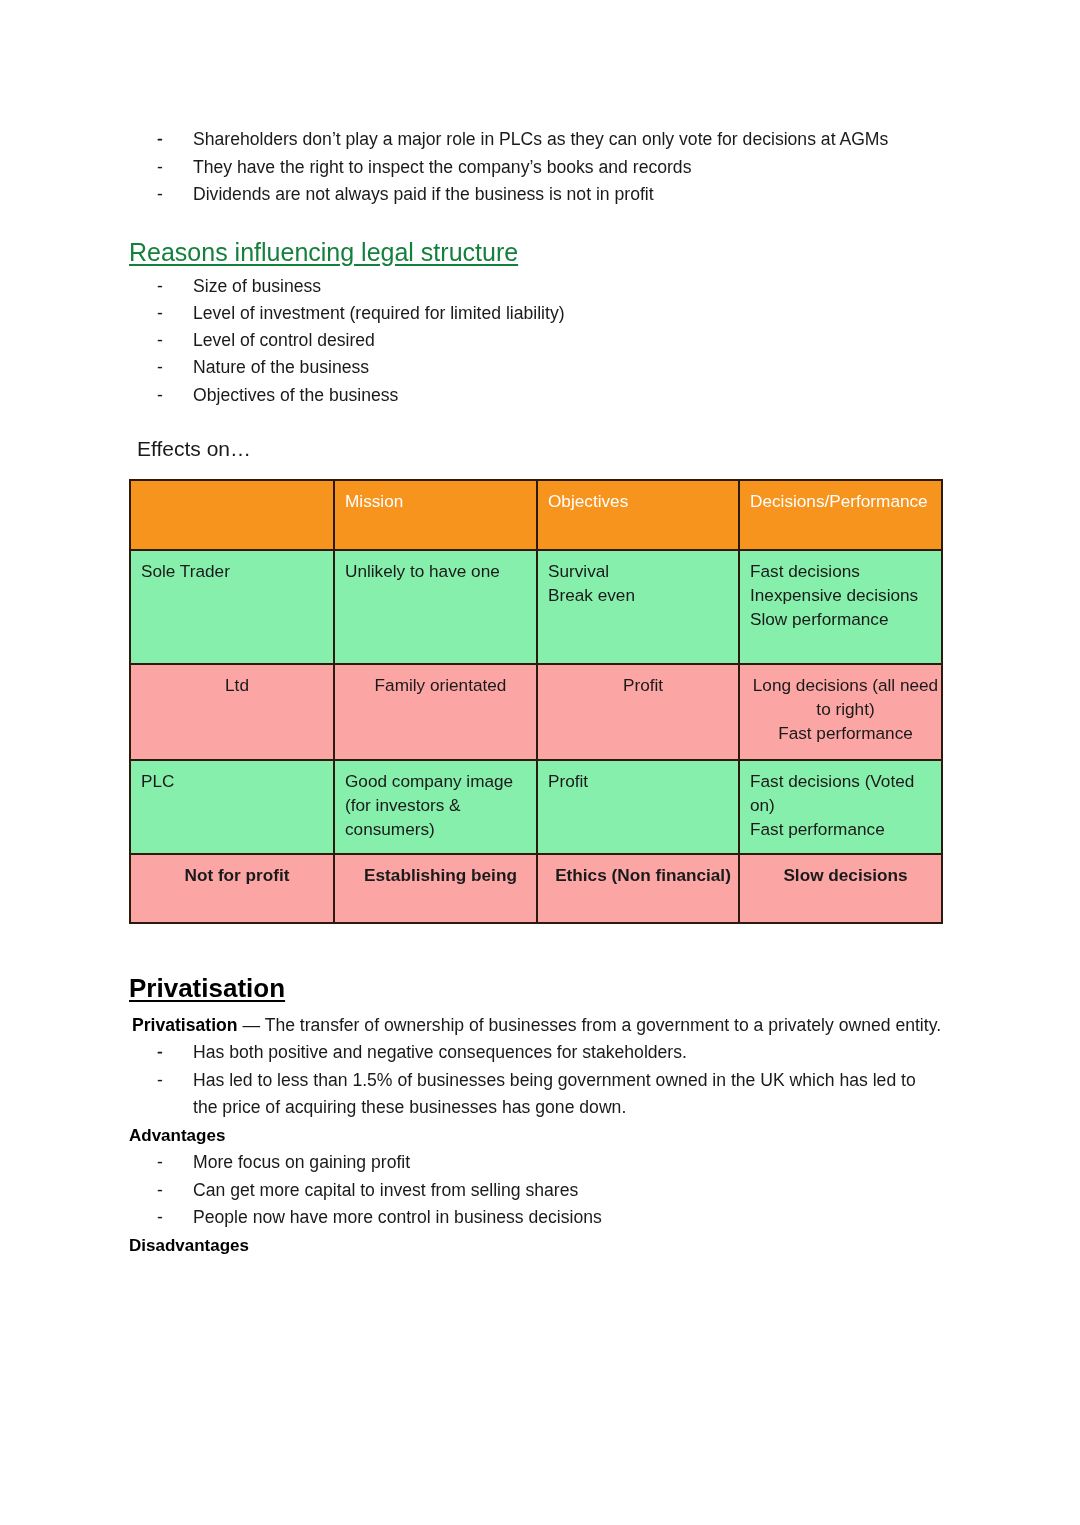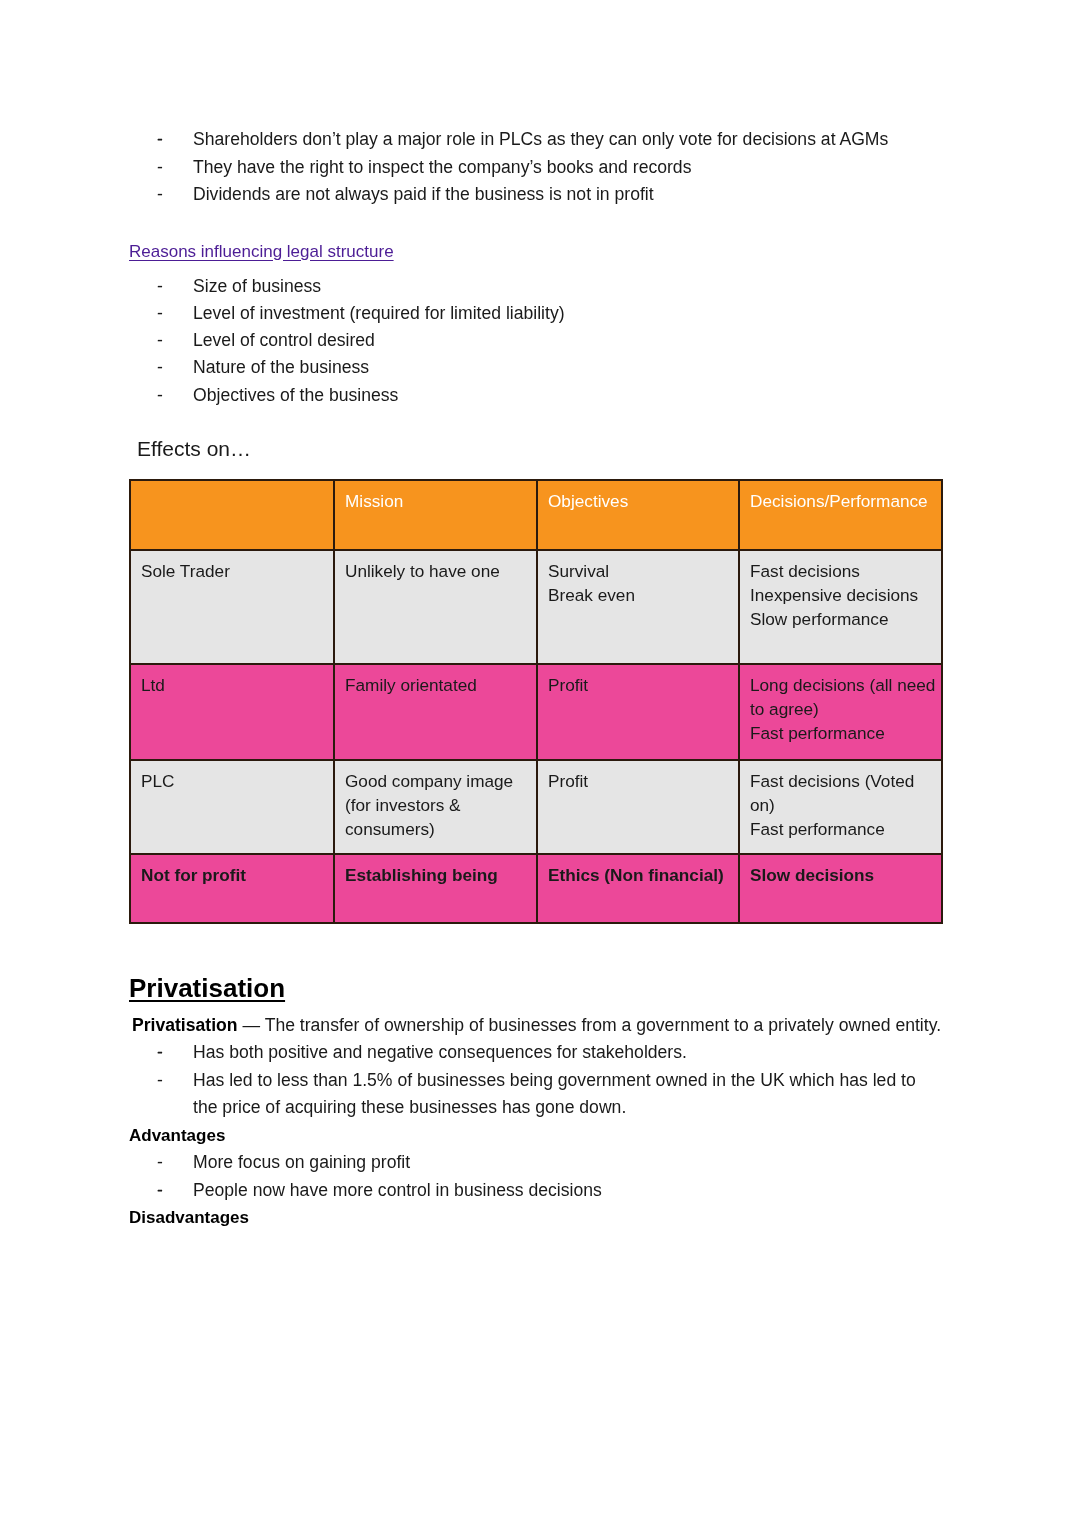--- a/index.html
+++ b/index.html
@@ -48,27 +48,27 @@
     font-size: 17.6px;
     line-height: 27.5px;
     color: #1a1a1a;
   }
   .bullets.tight li {
     line-height: 27.3px;
   }
 
   
   .h-underline {
-    font-size: 17px;
+    font-size: 25px;
     font-weight: 400;
     line-height: 30px;
     text-decoration: underline;
     text-underline-offset: 3px;
     margin: 0;
-    color: #4c1d95;
+    color: #15803d;
     display: inline-block;
   }
   .h-plain {
     font-size: 21px;
     font-weight: 400;
     line-height: 28px;
     margin: 8px;
     color: #1a1a1a;
   }
   .h-bold-underline {
@@ -130,26 +130,27 @@
     text-align: left;
     word-wrap: break-word;
     overflow-wrap: break-word;
   }
   table.effects thead th {
     background: #F7941E;
     color: #ffffff;
     height: 52px;
   }
   table.effects tbody tr.shade-dark td {
-    background: #e5e5e5;
+    background: #86efac;
     color: #1a1a1a;
   }
   table.effects tbody tr.shade-light td {
-    background: #ec4899;
-    color: #1a1a1a;
+    background: #fca5a5;
+    color: #1a1a1a;
+    text-align: center;
   }
   table.effects tbody tr.r1 td { height: 96px; }
   table.effects tbody tr.r2 td { height: 78px; }
   table.effects tbody tr.r3 td { height: 76px; }
   table.effects tbody tr.r4 td { height: 51px; font-weight: bold; }
 
   .cellline { display: block; }
 </style>
 </head>
 <body>
@@ -247,21 +248,21 @@
 
         <tr class="shade-light r2">
           <td>Ltd</td>
           <td>
             <span class="cellline">Family orientated</span>
           </td>
           <td>
             <span class="cellline">Profit</span>
           </td>
           <td>
-            <span class="cellline">Long decisions (all need to agree)</span>
+            <span class="cellline">Long decisions (all need to right)</span>
             <span class="cellline">Fast performance</span>
           </td>
         </tr>
 
         <tr class="shade-dark r3">
           <td>PLC</td>
           <td>
             <span class="cellline">Good company image (for investors &amp; consumers)</span>
           </td>
           <td>
@@ -315,20 +316,21 @@
 
     <p class="lbl-bold">Advantages</p>
 
     <ul class="bullets">
       <li>
         <span class="dash">-</span>
         <span>More focus on gaining profit</span>
       </li>
       <li>
         <span class="dash">-</span>
+        <span>Can get more capital to invest from selling shares</span>
       </li>
       <li>
         <span class="dash">-</span>
         <span>People now have more control in business decisions</span>
       </li>
     </ul>
 
     <p class="lbl-bold">Disadvantages</p>
 
   </div>

